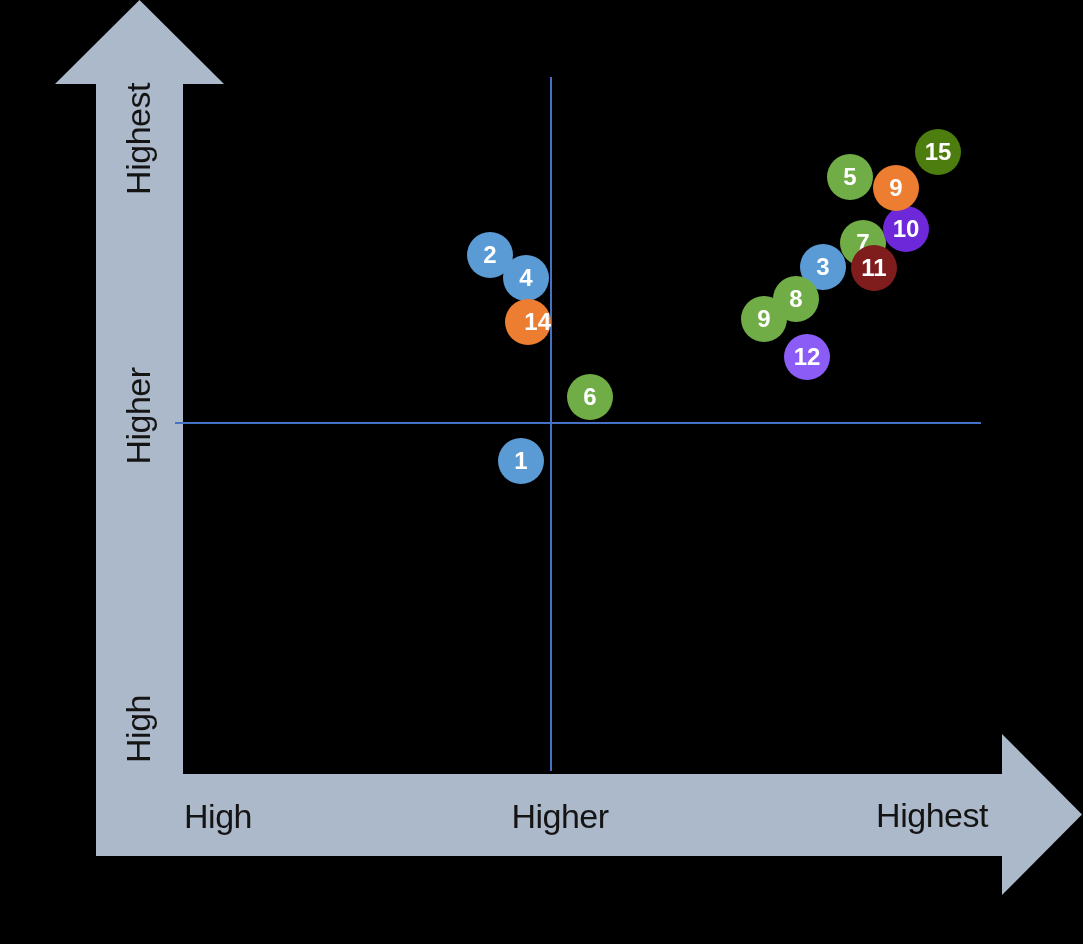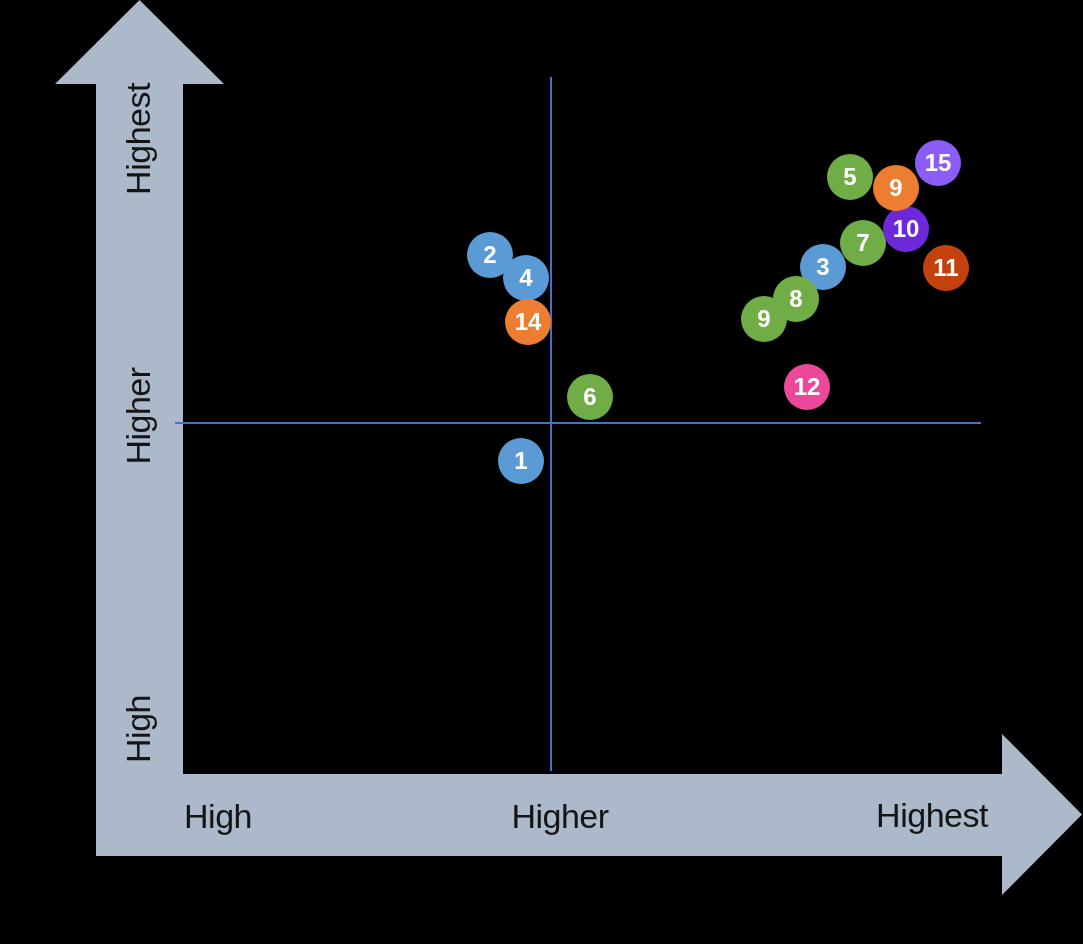--- a/index.html
+++ b/index.html
@@ -81,20 +81,20 @@
       <div class="bubble" style="left: 498px; top: 438px; background: rgb(91, 155, 213);">1</div>
       <div class="bubble" style="left: 467px; top: 232px; background: rgb(91, 155, 213);">2</div>
       <div class="bubble" style="left: 800px; top: 244px; background: rgb(91, 155, 213);">3</div>
       <div class="bubble" style="left: 503px; top: 255px; background: rgb(91, 155, 213);">4</div>
       <div class="bubble" style="left: 827px; top: 154px; background: rgb(112, 173, 71);">5</div>
       <div class="bubble" style="left: 567px; top: 374px; background: rgb(112, 173, 71);">6</div>
       <div class="bubble" style="left: 840px; top: 220px; background: rgb(112, 173, 71);">7</div>
       <div class="bubble" style="left: 773px; top: 276px; background: rgb(112, 173, 71);">8</div>
       <div class="bubble" style="left: 741px; top: 296px; background: rgb(112, 173, 71);">9</div>
       <div class="bubble" style="left: 883px; top: 206px; background: #6d28d9;">10</div>
-      <div class="bubble" style="left: 923px; top: 245px; background: #c2410c;">11</div>
-      <div class="bubble" style="left: 784px; top: 364px; background: #ec4899;">12</div>
+      <div class="bubble" style="left: 851px; top: 245px; background: #7f1d1d;">11</div>
+      <div class="bubble" style="left: 784px; top: 334px; background: #8b5cf6;">12</div>
       <div class="bubble" style="left: 873px; top: 165px; background: rgb(237, 125, 49);">9</div>
-      <div class="bubble" style="left: 505px; top: 299px; background: rgb(237, 125, 49);">14</div>
-      <div class="bubble" style="left: 915px; top: 140px; background: #8b5cf6;">15</div>
+      <div class="bubble" style="left: 505px; top: 299px; background: rgb(237, 125, 49); text-align: right;">14</div>
+      <div class="bubble" style="left: 915px; top: 129px; background: #4d7c0f;">15</div>
     </div>
 
 </div>
 
 </body></html>

